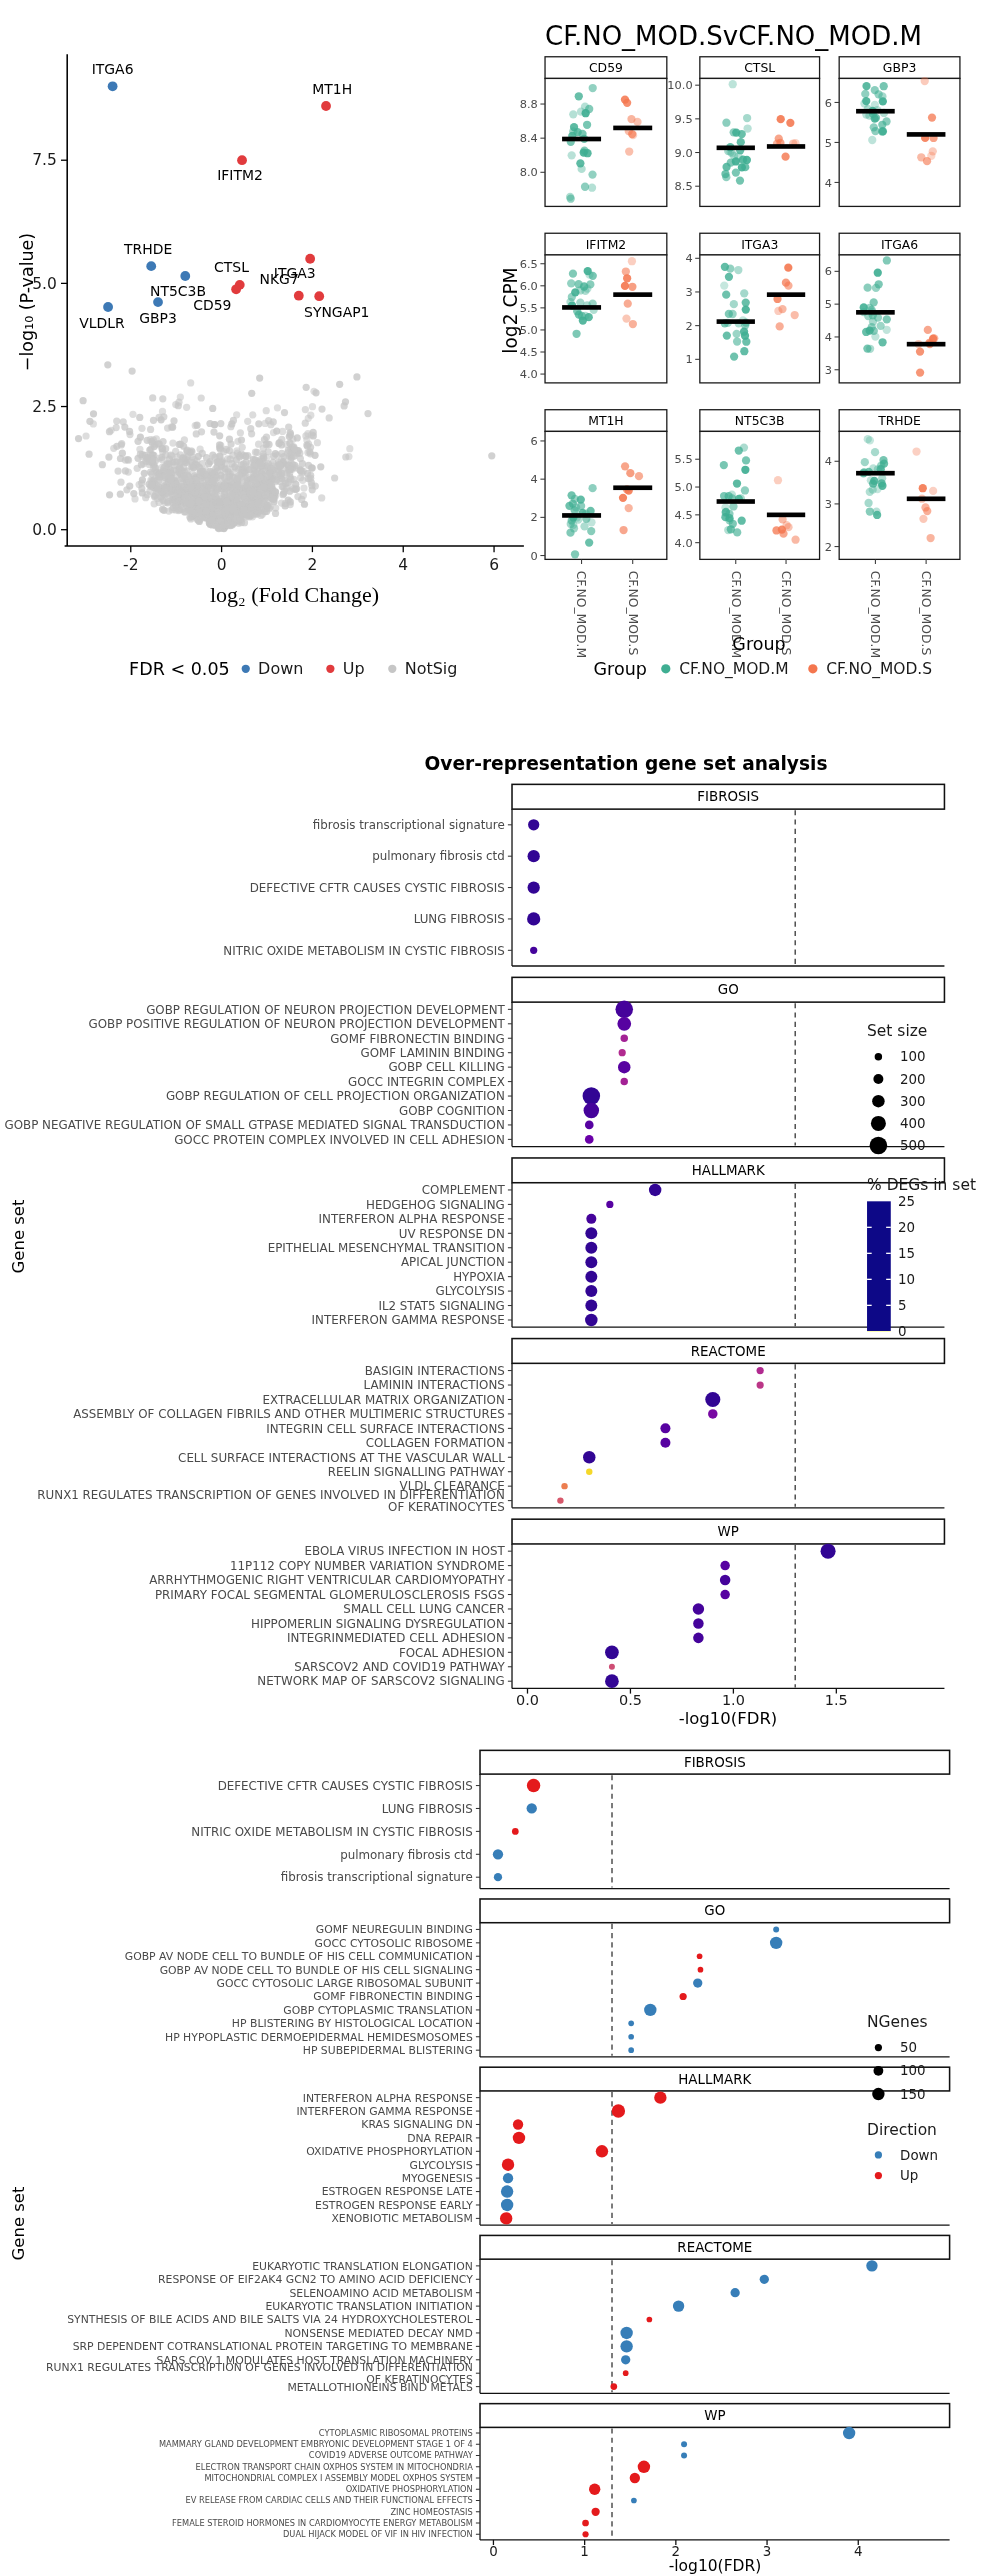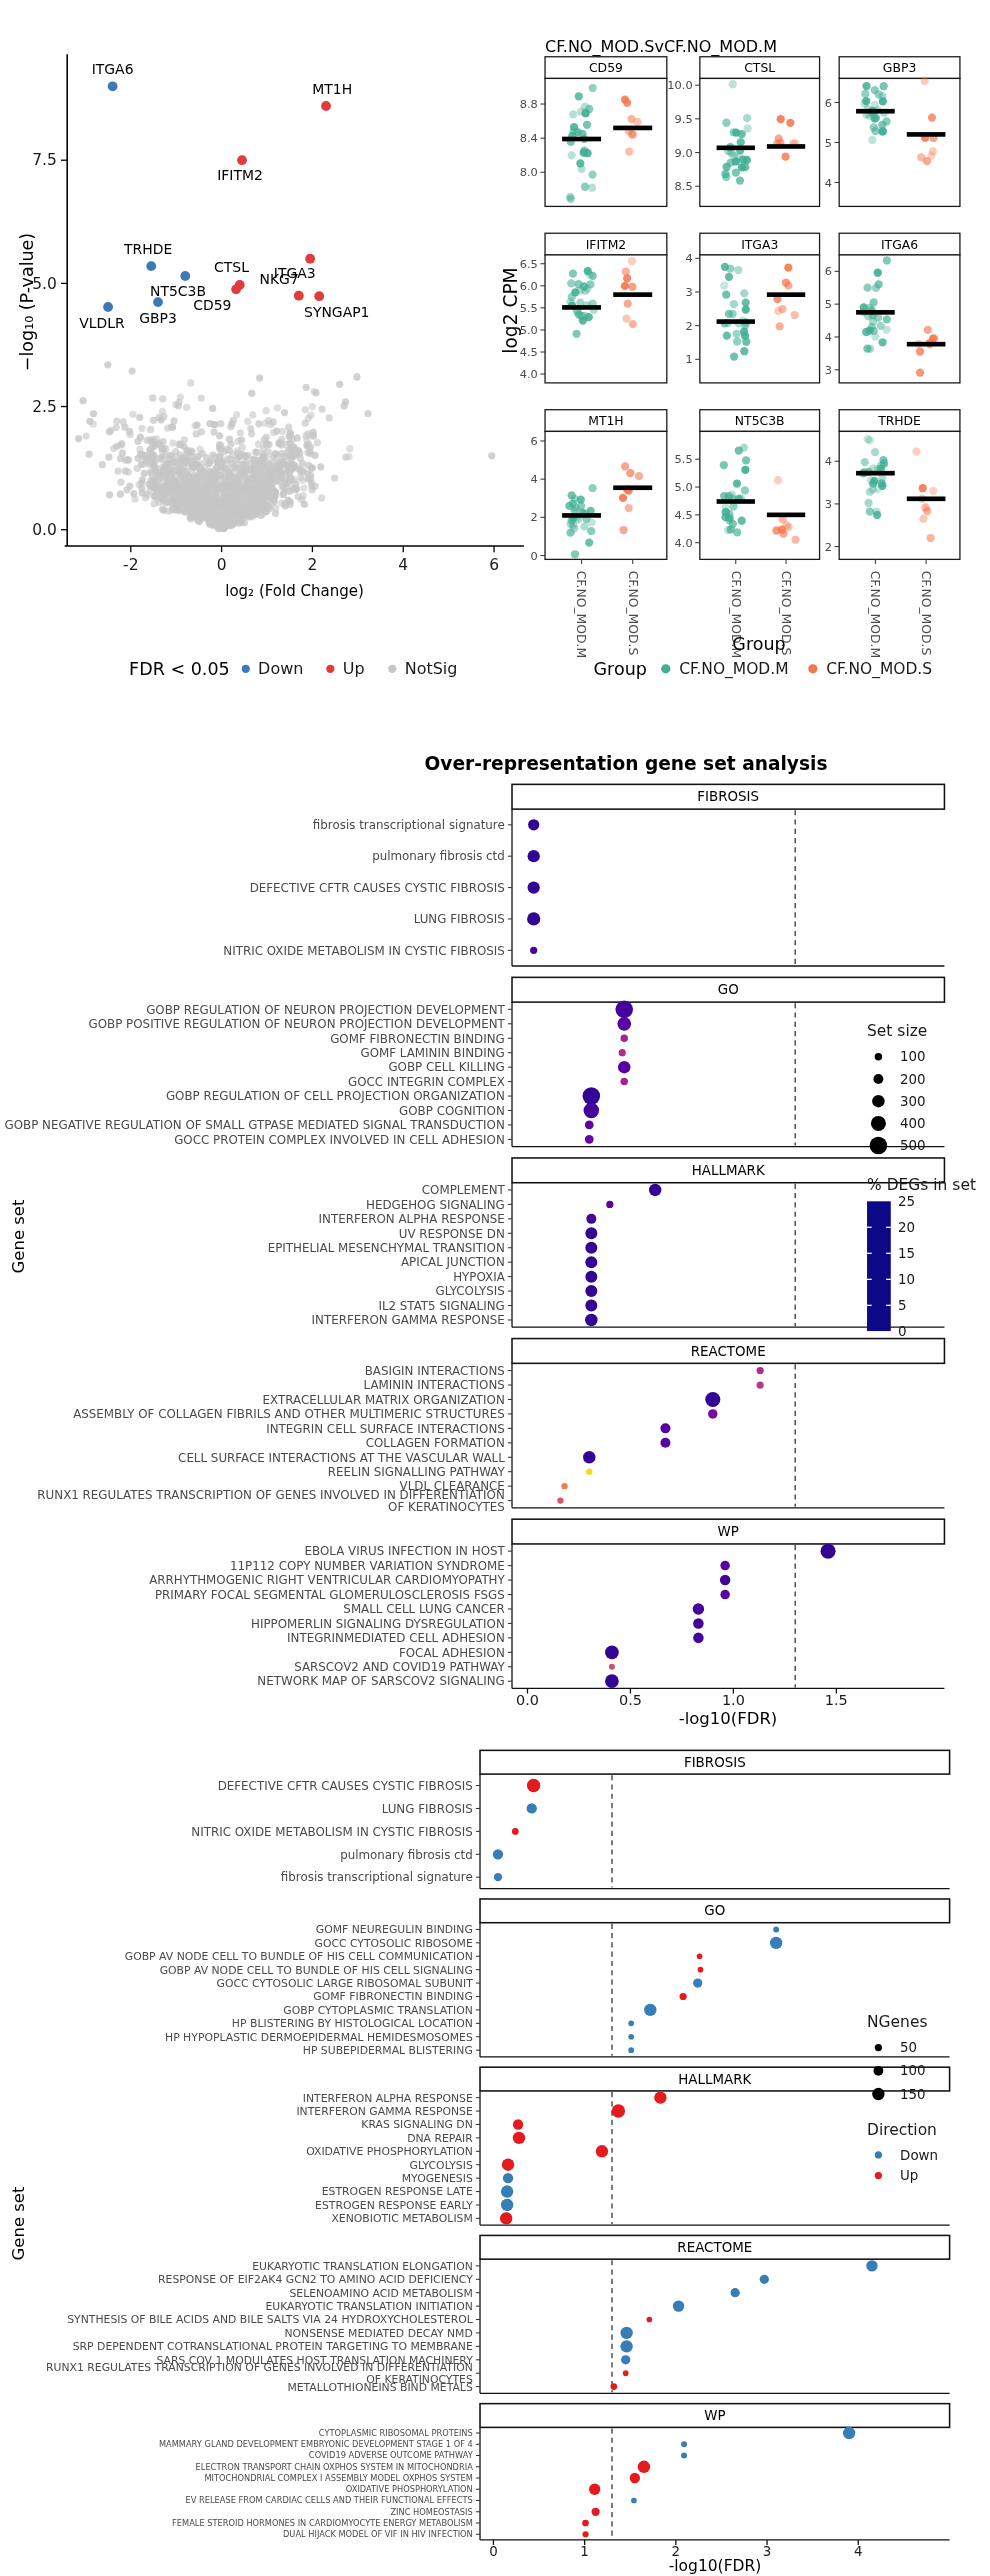--- a/index.html
+++ b/index.html
@@ -2452,24 +2452,24 @@
       </g>
       <g>
         <text x="1680" y="4138" font-size="30" fill="#1a1a1a" text-anchor="start" font-family="DejaVu Sans, sans-serif">Direction</text>
         <circle cx="1702" cy="4176" r="7" fill="#377eb8"></circle>
         <text x="1744" y="4185" font-size="26" fill="#1a1a1a" text-anchor="start" font-family="DejaVu Sans, sans-serif">Down</text>
         <circle cx="1702" cy="4216" r="7" fill="#e41a1c"></circle>
         <text x="1744" y="4225" font-size="26" fill="#1a1a1a" text-anchor="start" font-family="DejaVu Sans, sans-serif">Up</text>
       </g>
     </svg>
 
-  <div class="lbl ctr" style="left:88px;top:582px;width:413px;font-size:15px;">log₂ (Fold Change)</div>
+  <div class="lbl ctr" style="left:88px;top:582px;width:413px;font-size:22px;font-family:Liberation Serif, serif;">log₂ (Fold Change)</div>
   <div class="lbl ctr rot" style="left:-76px;top:292px;width:206px;font-size:17.5px;">−log₁₀ (P-value)</div>
 
-  <div class="lbl" style="left:545px;top:20.6px;font-size:16px;margin-top:16px;">CF.NO_MOD.SvCF.NO_MOD.M</div>
+  <div class="lbl" style="left:545px;top:20.6px;font-size:26px;">CF.NO_MOD.SvCF.NO_MOD.M</div>
   <div class="lbl ctr" style="left:656px;top:634px;width:206px;font-size:17.5px;">Group</div>
   <div class="lbl ctr rot" style="left:407px;top:300px;width:206px;font-size:18.6px;">log2 CPM</div>
 
   <div class="lbl ctr" style="left:368px;top:753px;width:516px;font-size:18.6px;font-weight:600;">Over-representation gene set analysis</div>
   <div class="lbl ctr" style="left:573px;top:1709px;width:310px;font-size:16.5px;">-log10(FDR)</div>
   <div class="lbl ctr rot" style="left:-85px;top:1227px;width:206px;font-size:16.5px;">Gene set</div>
 
   <div class="lbl ctr" style="left:560px;top:2557px;width:310px;font-size:15.5px;">-log10(FDR)</div>
   <div class="lbl ctr rot" style="left:-85px;top:2214px;width:206px;font-size:16.5px;">Gene set</div>
 </div>

